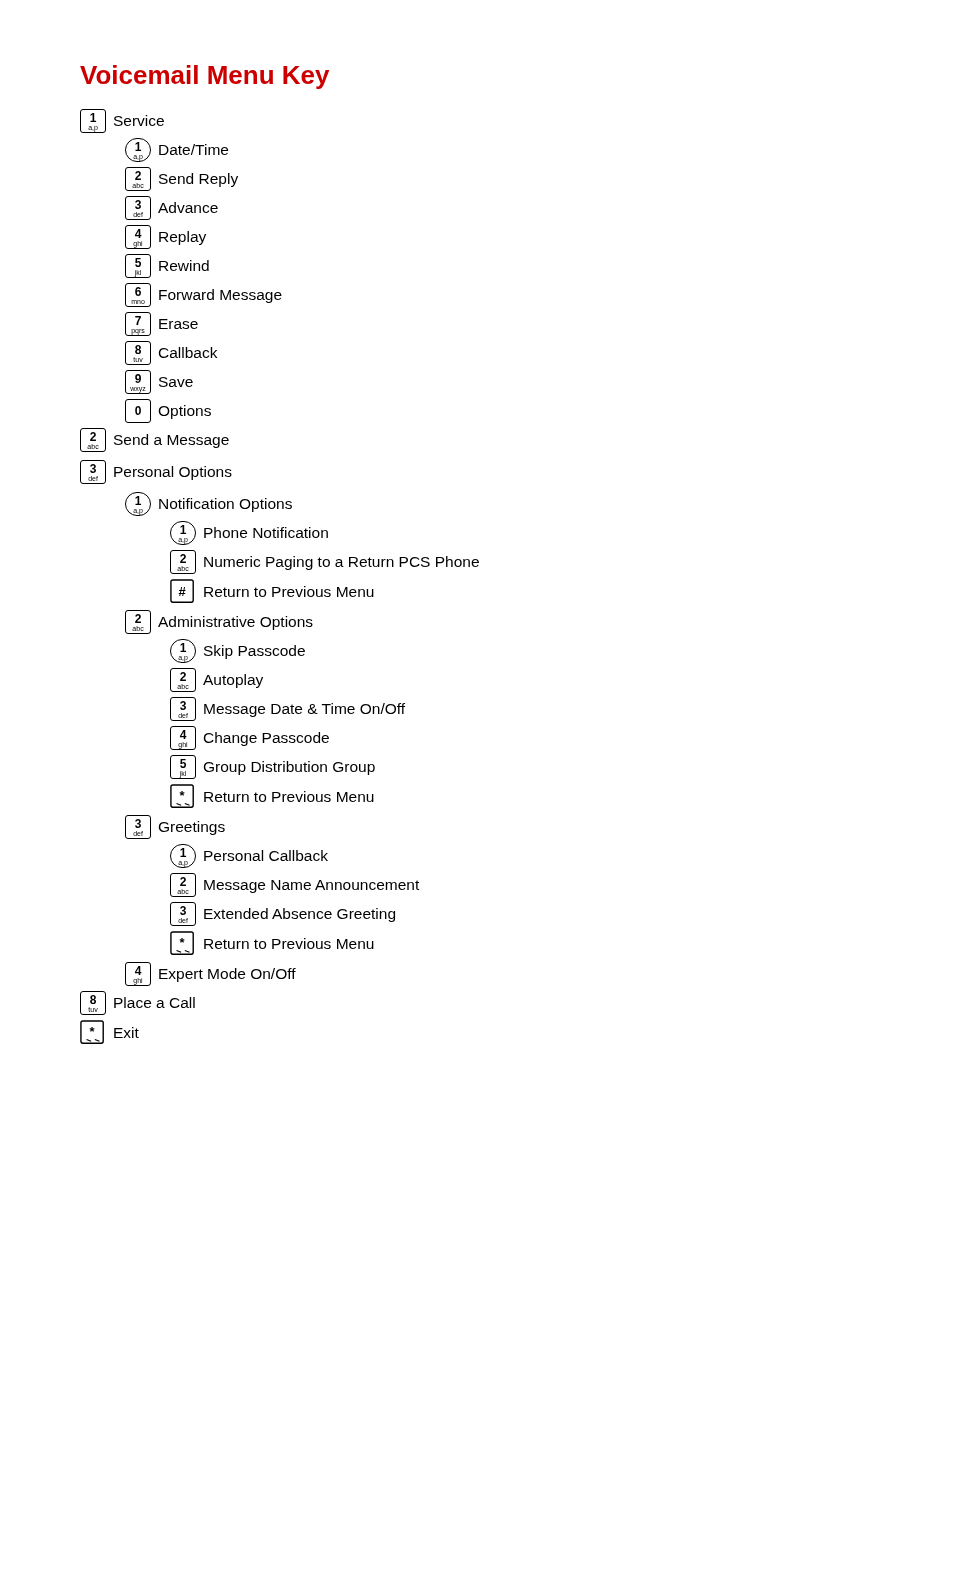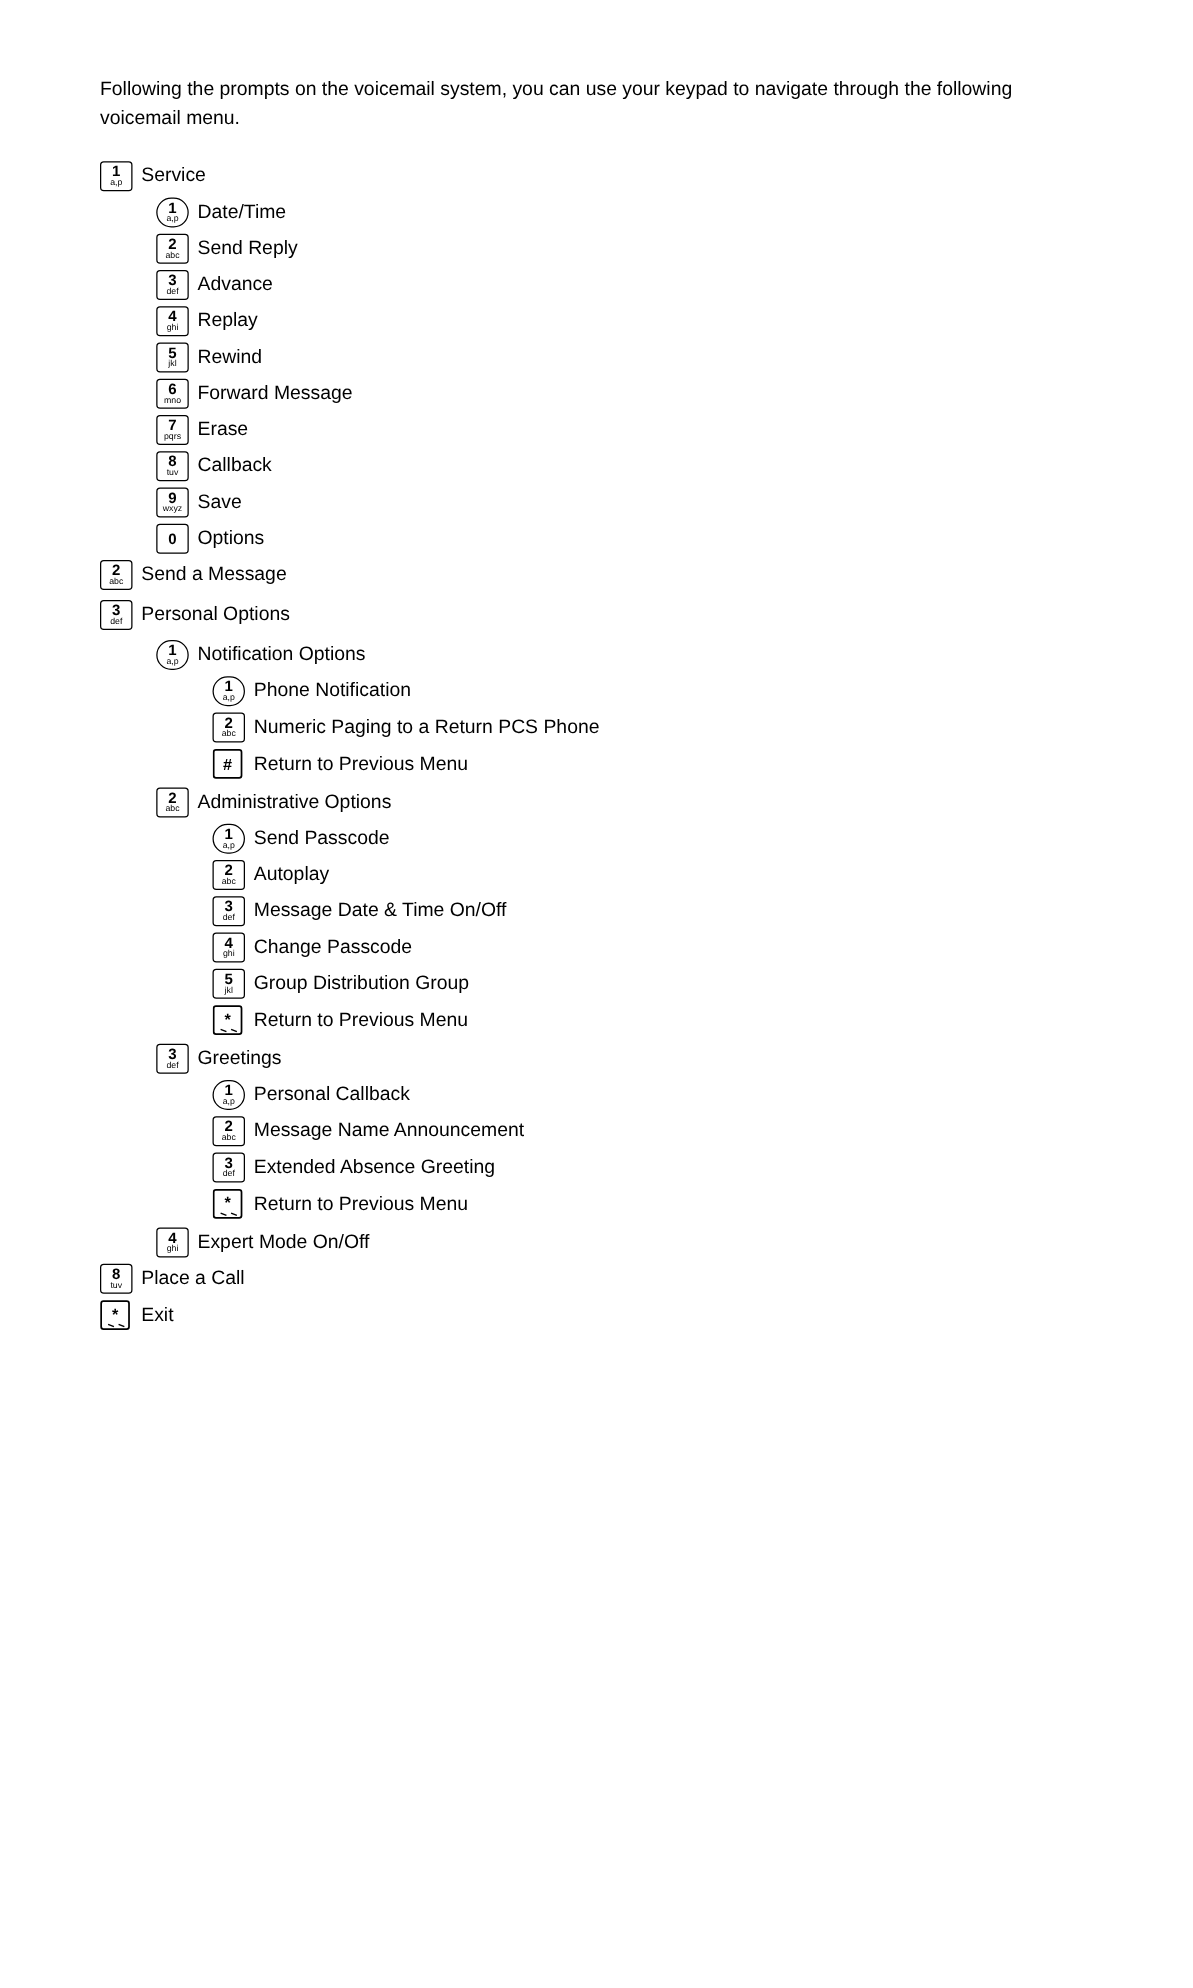--- a/index.html
+++ b/index.html
@@ -96,21 +96,21 @@
     }
     .footer-right {
       font-size: 13.5px;
       font-weight: bold;
     }
   </style>
 </head>
 <body>
 
 <div class="page">
-  <p class="intro">Following the prompts on the voicemail system, you can use your keypad to navigate through the following voicemail menu.</p>
+  <h1>Voicemail Menu Key</h1>
 
   <div class="menu-tree" id="menu-container">
       <div class="menu-item" style="padding-left: 0px;">
         <div class="key-icon" style="border-radius:3px; min-width:26px; height:24px;">
     <span class="num">1</span>
     <span class="sub">a,p</span>
   </div>
         <span class="item-label">Service</span>
       </div>
       <div class="menu-item" style="padding-left: 45px;">
@@ -232,21 +232,21 @@
     <span class="num">2</span>
     <span class="sub">abc</span>
   </div>
         <span class="item-label">Administrative Options</span>
       </div>
       <div class="menu-item" style="padding-left: 90px;">
         <div class="key-icon" style="border-radius:12px; min-width:26px; height:24px;">
     <span class="num">1</span>
     <span class="sub">a,p</span>
   </div>
-        <span class="item-label">Send Passcode</span>
+        <span class="item-label">Skip Passcode</span>
       </div>
       <div class="menu-item" style="padding-left: 90px;">
         <div class="key-icon" style="border-radius:3px; min-width:26px; height:24px;">
     <span class="num">2</span>
     <span class="sub">abc</span>
   </div>
         <span class="item-label">Autoplay</span>
       </div>
       <div class="menu-item" style="padding-left: 90px;">
         <div class="key-icon" style="border-radius:3px; min-width:26px; height:24px;">

